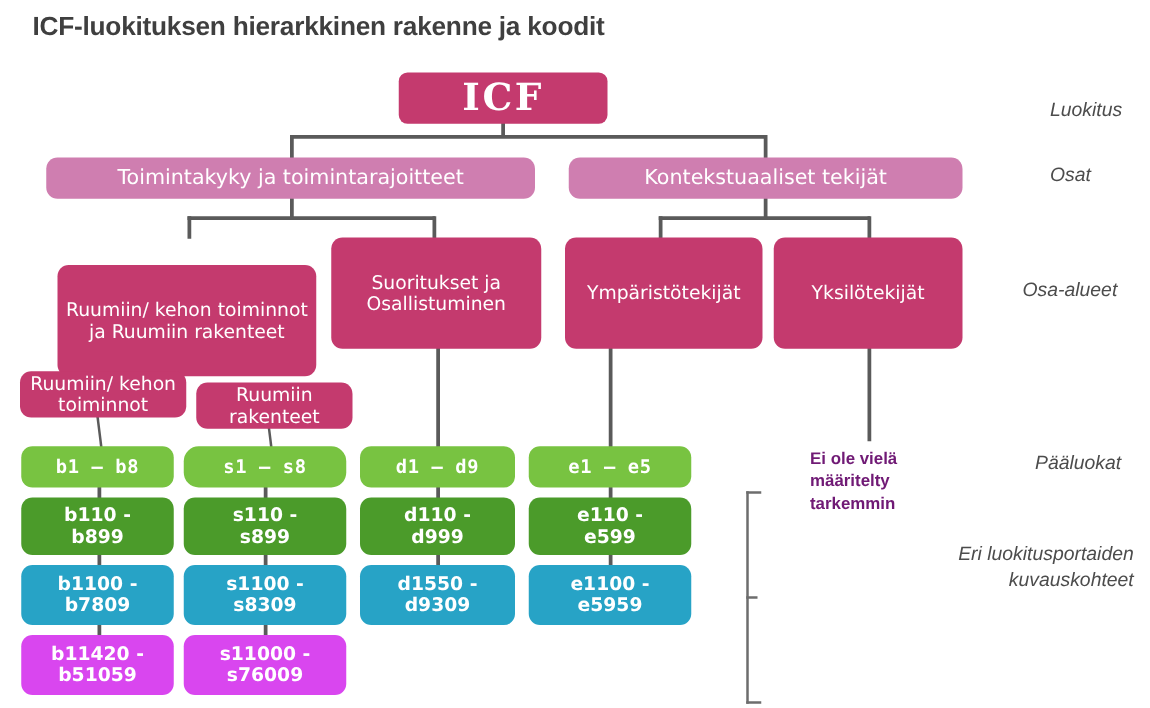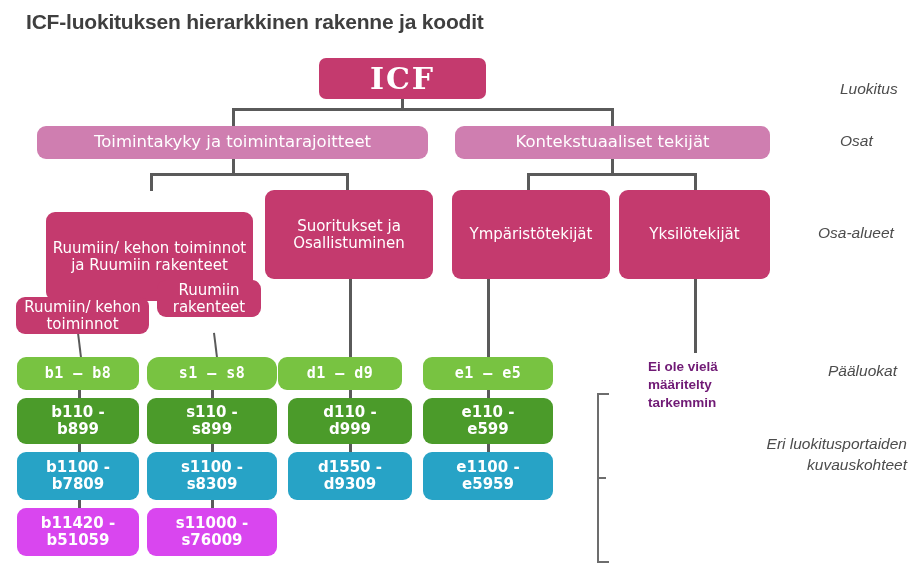--- a/index.html
+++ b/index.html
@@ -210,21 +210,21 @@
   <div class="node n-alue" style="left:452px; top:190px; width:158px; height:89px;">
     <span>Ympäristötekijät</span>
   </div>
   <div class="node n-alue" style="left:619px; top:190px; width:151px; height:89px;">
     <span>Yksilötekijät</span>
   </div>
 
   <div class="node n-sub" style="left:16px; top:297px; width:133px; height:37px;">
     <span>Ruumiin/ kehon toiminnot</span>
   </div>
-  <div class="node n-sub" style="left:157px; top:280px; width:104px; height:37px;">
+  <div class="node n-sub" style="left:157px; top:306px; width:125px; height:37px;">
     <span>Ruumiin rakenteet</span>
   </div>
 
   <div class="node n-lvl1" style="left:17px; top:357px; width:122px; height:33px;">
     <span>b1 – b8</span>
   </div>
   <div class="node n-lvl2" style="left:17px; top:398px; width:122px; height:46px;">
     <span style="white-space:pre-line;">b110 -
 b899</span>
   </div>
@@ -246,21 +246,21 @@
   </div>
   <div class="node n-lvl3" style="left:147px; top:452px; width:130px; height:48px;">
     <span style="white-space:pre-line;">s1100 -
 s8309</span>
   </div>
   <div class="node n-lvl4" style="left:147px; top:508px; width:130px; height:48px;">
     <span style="white-space:pre-line;">s11000 -
 s76009</span>
   </div>
 
-  <div class="node n-lvl1" style="left:278px; top:357px; width:124px; height:33px;">
+  <div class="node n-lvl1" style="left:288px; top:357px; width:124px; height:33px;">
     <span>d1 – d9</span>
   </div>
   <div class="node n-lvl2" style="left:288px; top:398px; width:124px; height:46px;">
     <span style="white-space:pre-line;">d110 -
 d999</span>
   </div>
   <div class="node n-lvl3" style="left:288px; top:452px; width:124px; height:48px;">
     <span style="white-space:pre-line;">d1550 -
 d9309</span>
   </div>

